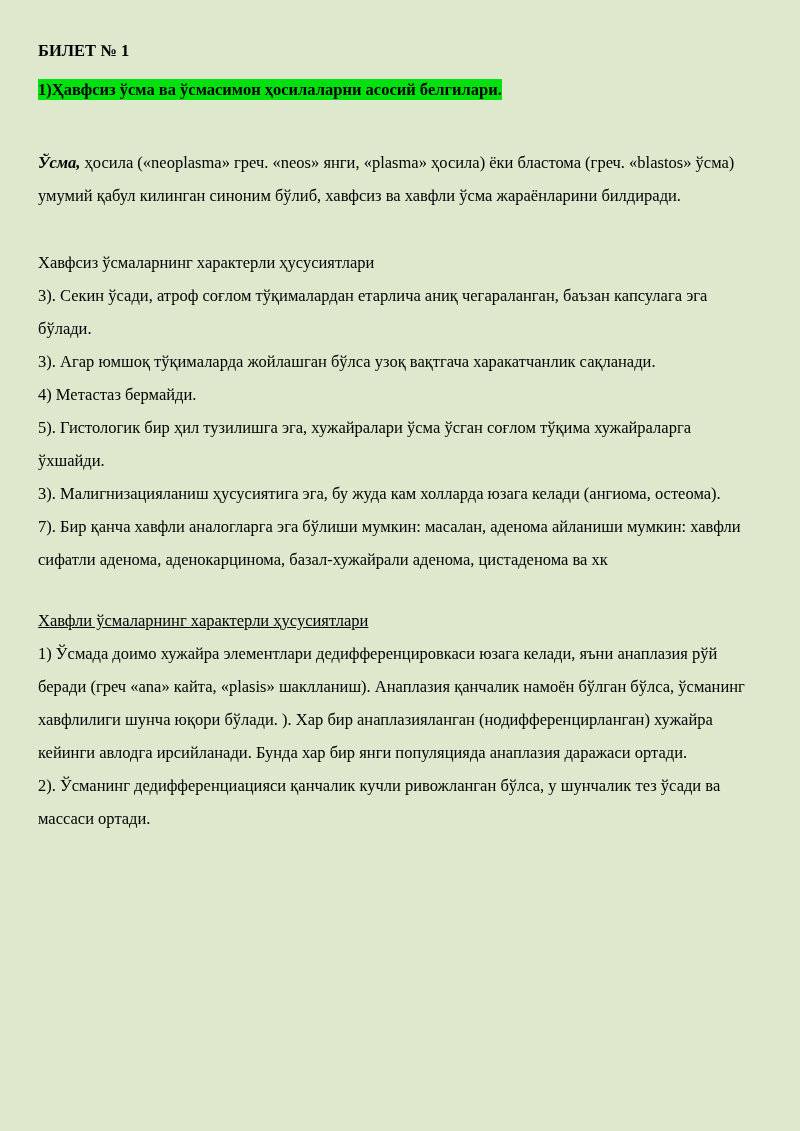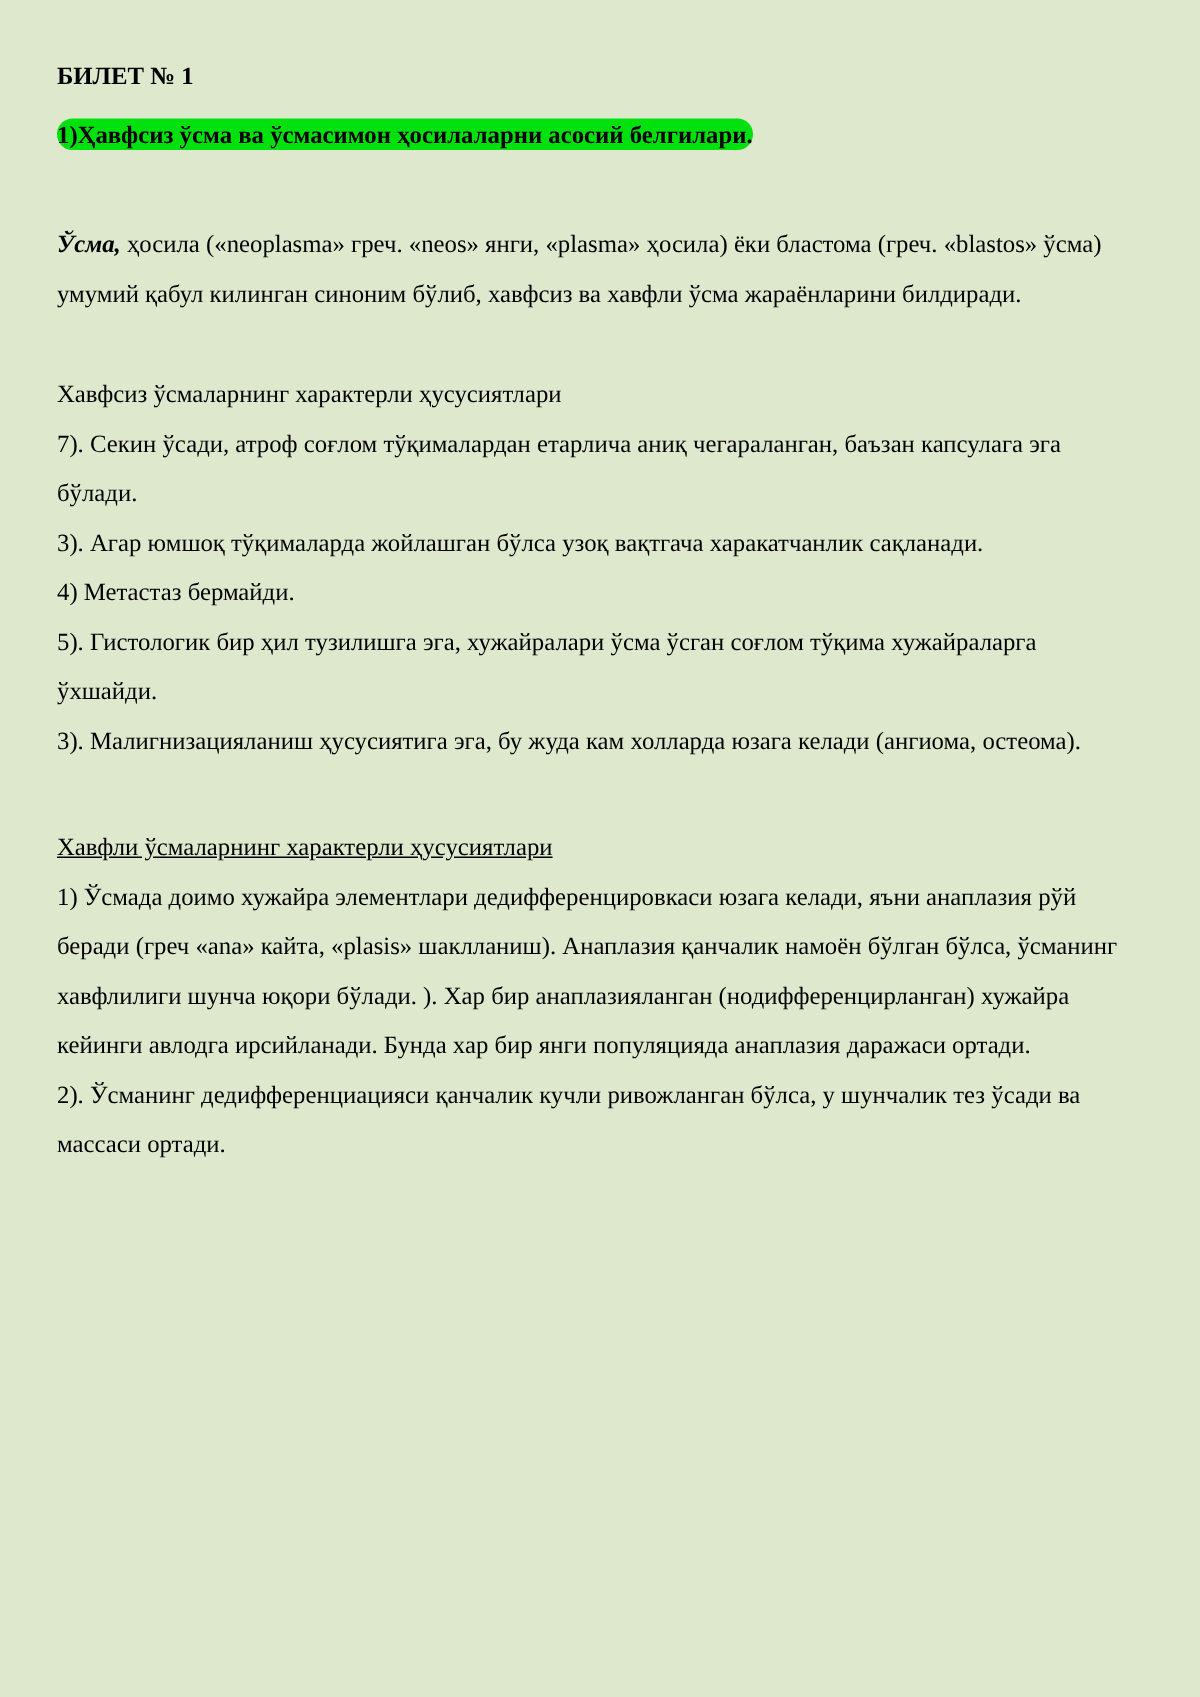--- a/index.html
+++ b/index.html
@@ -1,20 +1,20 @@
 <!DOCTYPE html>
 <html style="--bg: #dde8cd; --hl: #00e10e; --fg: #000000;"><head>
 <meta charset="utf-8">
 <style>
   :root {
     --bg: #dde8cd;
     --hl: #00e10e;
     --fg: #000000;
   }
-  * { box-sizing: border-box; border-radius: 11px; }
+  * { box-sizing: border-box; }
   html, body { margin: 0; padding: 0; }
   body {
     width: 800px;
     min-height: 1131px;
     background: var(--bg);
     color: var(--fg);
     font-family: "Liberation Serif", "DejaVu Serif", serif;
     font-size: 16.5px;
   }
   .page {
@@ -39,40 +39,41 @@
     margin: 0 0 34px 0;
   }
   .lead-term {
     font-weight: bold;
     font-style: italic;
   }
   .section-heading {
     font-weight: normal;
   }
   .section-heading.underlined { text-decoration: underline; }
-  .malignant-heading { margin-top: 38px; }
+  .malignant-heading { margin-top: 28px; }
   .item { margin: 0; }
 </style>
 </head>
 <body>
 
 <div class="page">
 
   <p class="doc-title">БИЛЕТ № 1</p>
 
   <p class="question-line"><span class="question-hl">1)Ҳавфсиз ўсма ва ўсмасимон ҳосилаларни асосий белгилари.</span></p>
 
   <p class="intro"><span class="lead-term">Ўсма,</span><span> ҳосила («neoplasma» греч. «neos» янги, «plasma»  ҳосила) ёки бластома (греч. «blastos» ўсма) умумий қабул килинган синоним бўлиб, хавфсиз ва хавфли  ўсма жараёнларини билдиради.</span></p>
 
   <p class="section-heading">Хавфсиз ўсмаларнинг характерли ҳусусиятлари</p>
 
-  <p class="item">7). Секин ўсади, атроф соғлом тўқималардан етарлича аниқ чегараланган, баъзан капсулага эга бўлади.</p>
+  <p class="item">3). Секин ўсади, атроф соғлом тўқималардан етарлича аниқ чегараланган, баъзан капсулага эга бўлади.</p>
   <p class="item">3). Агар юмшоқ тўқималарда жойлашган бўлса узоқ вақтгача харакатчанлик сақланади.</p>
   <p class="item">4) Метастаз бермайди.</p>
   <p class="item">5). Гистологик бир ҳил тузилишга эга, хужайралари ўсма ўсган соғлом тўқима хужайраларга ўхшайди.</p>
   <p class="item">3). Малигнизацияланиш ҳусусиятига эга, бу жуда кам холларда юзага келади (ангиома, остеома).</p>
+  <p class="item">7). Бир қанча хавфли аналогларга эга бўлиши мумкин: масалан, аденома айланиши мумкин: хавфли сифатли аденома, аденокарцинома, базал-хужайрали аденома, цистаденома ва хк</p>
 
   <p class="section-heading underlined malignant-heading">Хавфли ўсмаларнинг характерли ҳусусиятлари</p>
 
   <p class="item">1) Ўсмада доимо хужайра элементлари  дедифференцировкаси юзага келади, яъни анаплазия рўй беради (греч «ana» кайта, «plasis»  шаклланиш). Анаплазия қанчалик намоён бўлган бўлса, ўсманинг хавфлилиги шунча юқори бўлади. ). Хар бир анаплазияланган (нодифференцирланган) хужайра кейинги авлодга ирсийланади. Бунда хар бир янги популяцияда анаплазия даражаси ортади.</p>
   <p class="item">2). Ўсманинг дедифференциацияси қанчалик кучли ривожланган бўлса, у шунчалик тез ўсади ва массаси ортади.</p>
 
 </div>
 
 </body></html>

